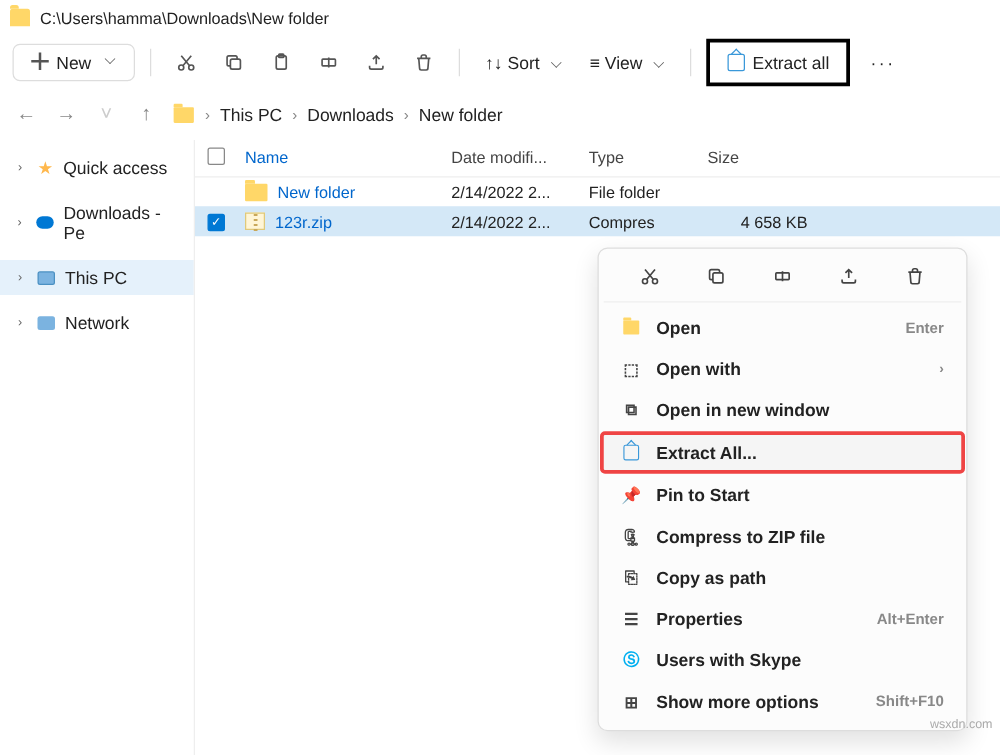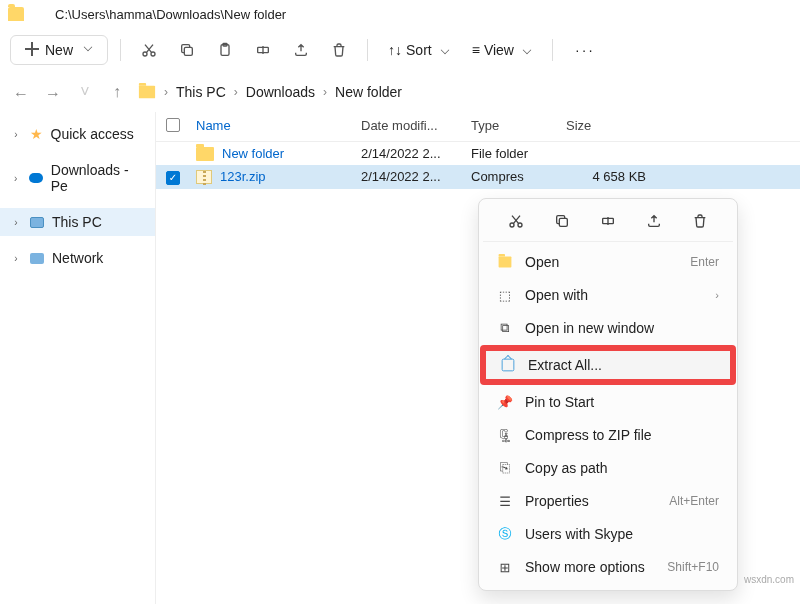--- a/index.html
+++ b/index.html
@@ -1,18 +1,18 @@
 <!DOCTYPE html>
 <html><head>
   <meta charset="utf-8">
   <style>
     * { margin: 0; padding: 0; box-sizing: border-box; font-family: "Segoe UI", sans-serif; }
     body { width: 800px; height: 604px; background: #fff; overflow: hidden; font-size: 14px; color: #222; position: relative; }
     
-    .titlebar { display: flex; align-items: center; height: 28px; padding: 11px 8px; background: #fff; gap: 23px; }
+    .titlebar { display: flex; align-items: center; height: 28px; padding: 11px 8px; background: #fff; }
     .titlebar .folder-ico { width: 16px; height: 14px; background: #ffd768; border-radius: 2px 2px 0 0; margin-right: 8px; position: relative; }
     .titlebar .folder-ico::before { content:""; position:absolute; top:-3px; left:0; width:7px; height:3px; background:#ffd768; border-radius:2px 2px 0 0;}
     .titlebar .title { font-size: 13px; }
     
     .toolbar { display: flex; align-items: center; height: 44px; padding: 0 10px; gap: 6px; }
     .new-btn { display: flex; align-items: flex-start; gap: 6px; padding: 6px 14px; border-radius: 6px; border: 1px solid #ddd; cursor: pointer; }
     .plus-ico { width: 14px; height: 14px; position: relative; }
     .plus-ico::before, .plus-ico::after { content:""; position:absolute; background:#555; }
     .plus-ico::before { left:6px; top:0; width:2px; height:14px; }
     .plus-ico::after { top:6px; left:0; width:14px; height:2px; }
@@ -54,25 +54,25 @@
     
     .row { display:flex; align-items:center; padding: 4px 10px; font-size:13px; }
     .row.selected { background:#d4e8f7; }
     .folder-small { width:18px; height:14px; background:#ffd768; border-radius:1px; position:relative; }
     .folder-small::before { content:""; position:absolute; top:-3px; left:0; width:8px; height:3px; background:#ffd768; border-radius:1px 1px 0 0;}
     .zip-small { width:16px; height:14px; background:#fff5d6; border:1px solid #e0c97a; position:relative; }
     .zip-small::after { content:""; position:absolute; left:6px; top:0; width:3px; height:14px; background:repeating-linear-gradient(#c9a85a 0 2px, transparent 2px 4px); }
     .checkbox { width:14px; height:14px; border:1px solid #888; border-radius:2px; display:inline-flex; align-items:center; justify-content:center; }
     .checkbox.checked { background:#0078d4; border-color:#0078d4; color:#fff; font-size:10px; }
     
-    .context-menu { position:absolute; left:478px; top:198px; width:260px; background:#fcfcfc; border:1px solid #ddd; border-radius:8px; box-shadow:0 8px 20px rgba(0,0,0,0.12); padding: 6px 4px; }
+    .context-menu { position:absolute; left:478px; top:198px; width:296px; background:#fcfcfc; border:1px solid #ddd; border-radius:8px; box-shadow:0 8px 20px rgba(0,0,0,0.12); padding: 6px 4px; font-weight: bold; }
     .cm-icons { display:flex; justify-content:space-around; padding: 6px 10px 10px; border-bottom:1px solid #eee; margin-bottom:4px; }
     .cm-icons .cm-ic { width:20px; height:20px; display:flex; align-items:center; justify-content:center; cursor:pointer; color:#444; }
     .cm-item { display:flex; align-items:center; gap:12px; padding: 8px 14px; cursor:pointer; border-radius:4px; margin: 1px 0; }
-    .cm-item.highlighted { border: 6px solid #ef4444; background:#f5f5f5; margin: 1px -3px; padding: 6px 14px; }
+    .cm-item.highlighted { border: 3px solid #ef4444; background:#f5f5f5; margin: 1px -3px; padding: 6px 14px; }
     .cm-ico { width:16px; height:16px; display:flex; align-items:center; justify-content:center; color:#444; font-size:13px; }
     .cm-label { flex:1; }
     .cm-hint { color:#888; font-size:12px; }
     .cm-sub { color:#888; font-size:11px; }
     
     .watermark { position:absolute; right:6px; bottom:19px; font-size:10px; color:#aaa; }
     
     svg { width:16px; height:16px; }
   </style>
 </head>
@@ -130,20 +130,26 @@
     <span>↑↓</span>
     <span>Sort</span>
     <div class="chev-down"></div>
   </div>
   <div class="tb-label">
     <span>≡</span>
     <span>View</span>
     <div class="chev-down"></div>
   </div>
   <div class="tb-sep"></div>
+  <div class="highlight-box">
+    <div class="extract-all-top">
+      <div class="extract-ico"></div>
+      <span>Extract all</span>
+    </div>
+  </div>
   <div class="dots">···</div>
 </div>
 
 <div class="navbar">
   <div class="nav-arrow">←</div>
   <div class="nav-arrow">→</div>
   <div class="nav-arrow" style="color:#ccc;">˅</div>
   <div class="nav-arrow">↑</div>
   <div class="breadcrumb">
     <div class="folder-small" style="transform:scale(0.9);"></div>

